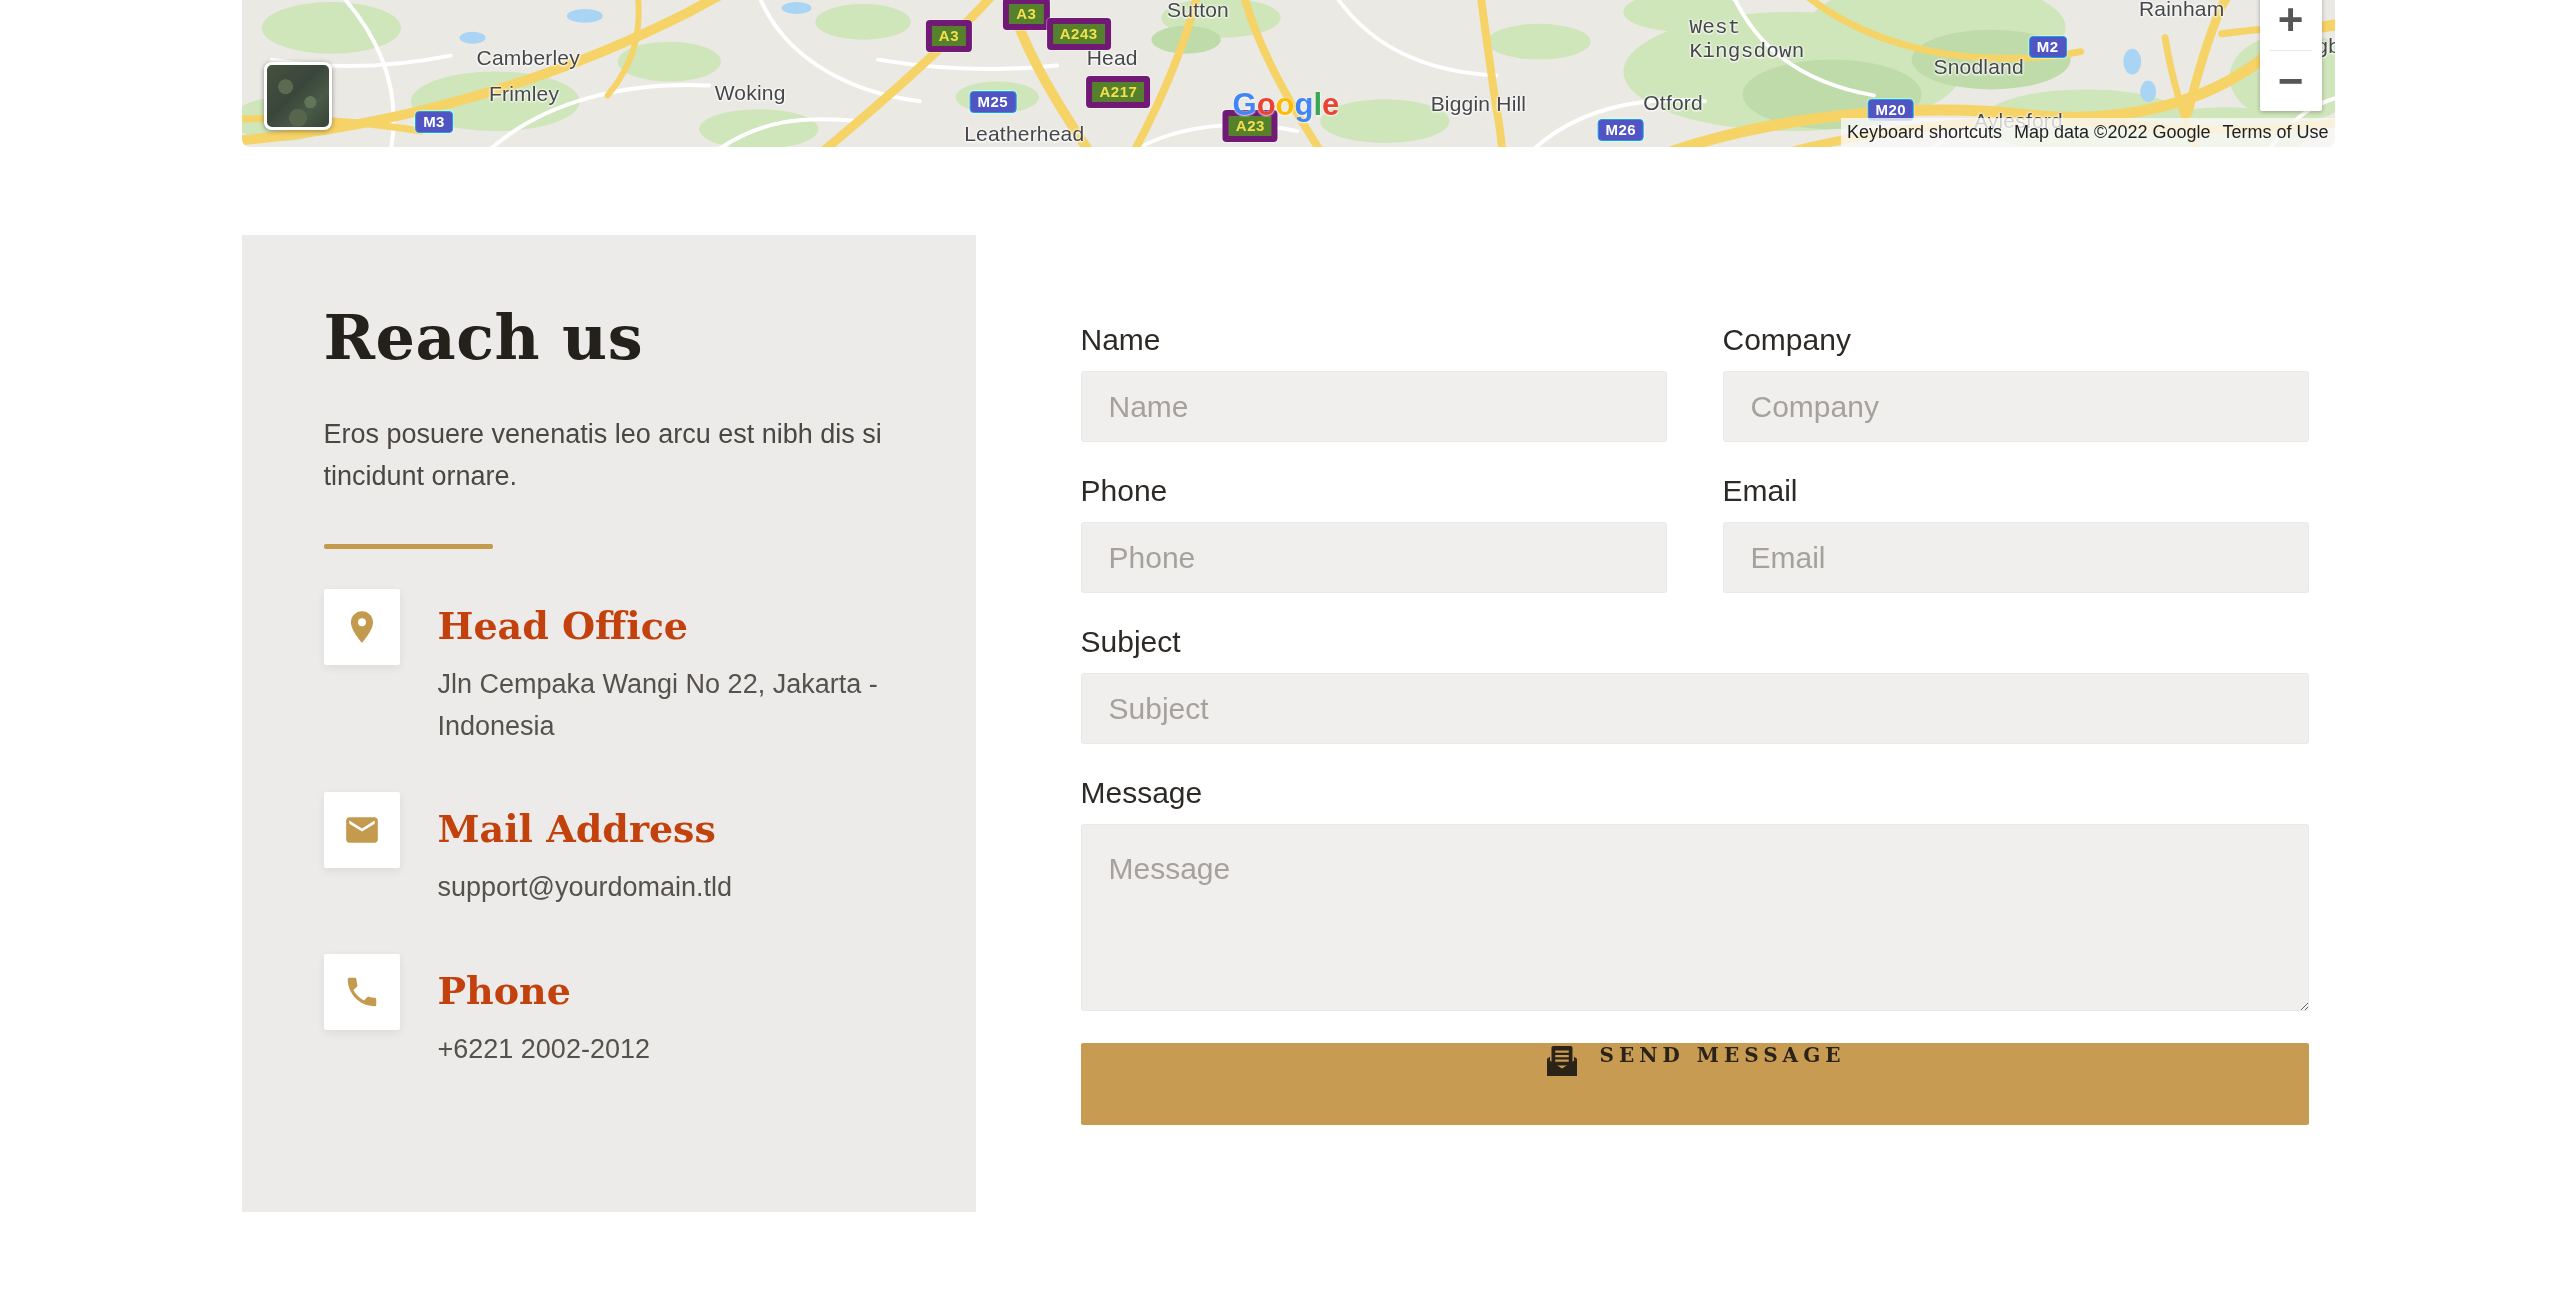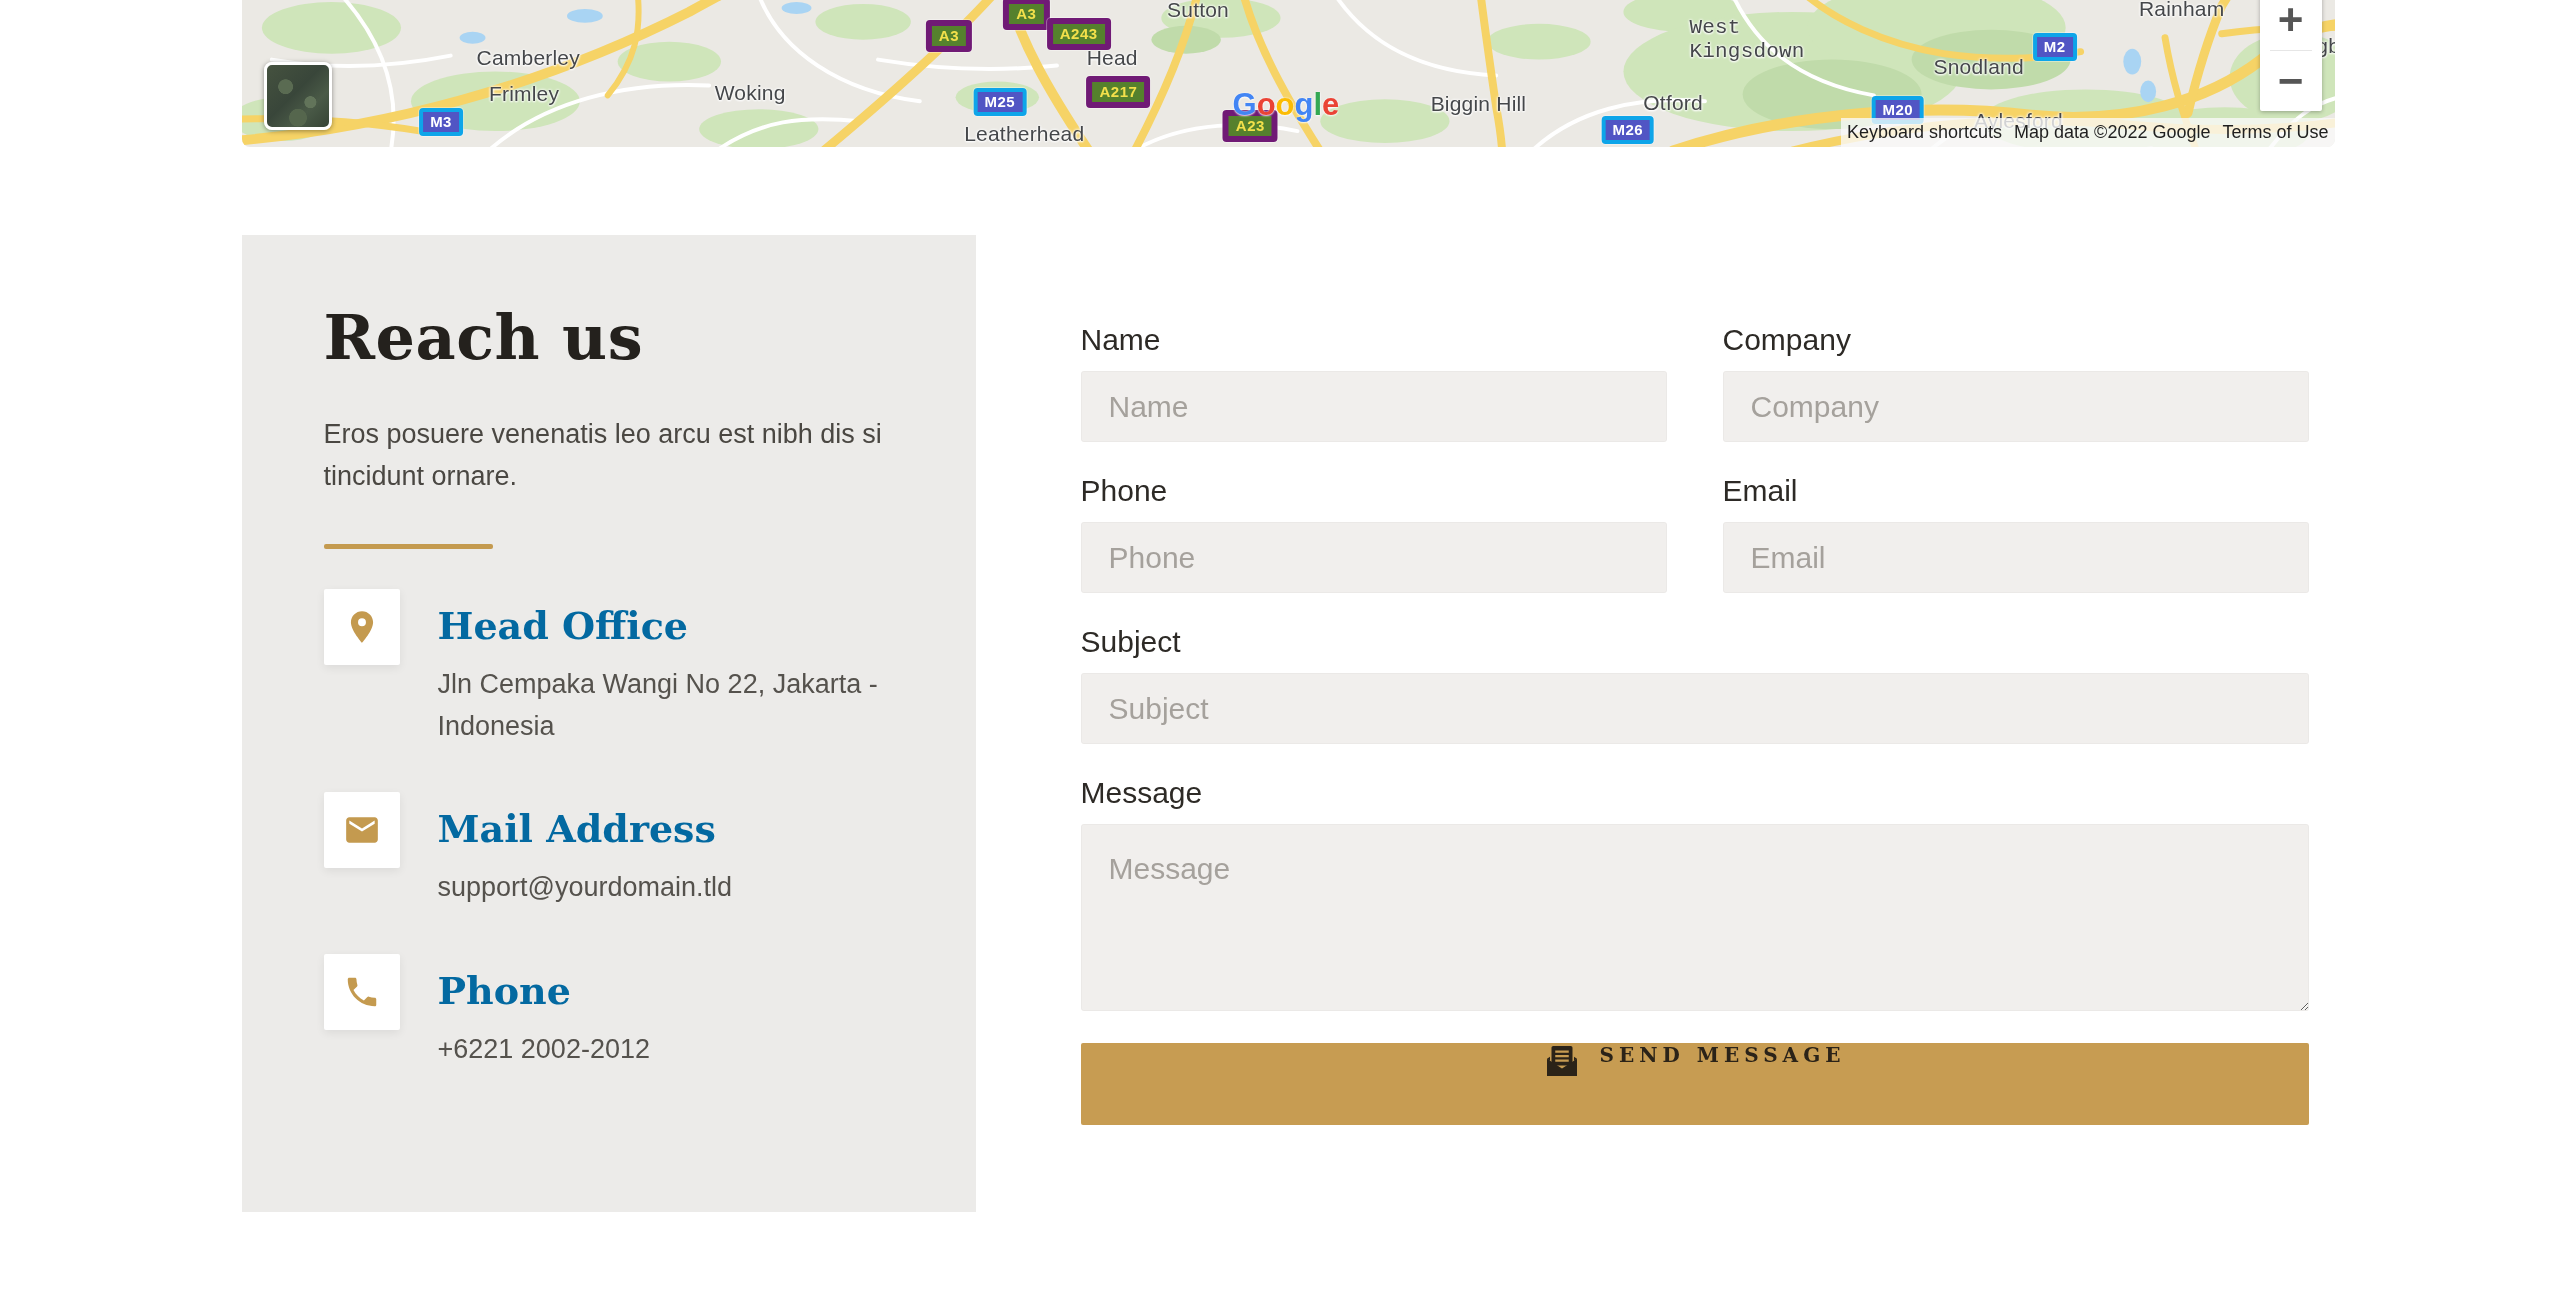--- a/index.html
+++ b/index.html
@@ -21,21 +21,21 @@
     font-size:21px; color:#45474a; letter-spacing:0.2px; white-space:nowrap;
     text-shadow: 0 0 3px #fff, 0 0 3px #fff, 0 1px 2px #fff;
   }
   .town.wrap { white-space:normal; width:139px; text-align:left; line-height:1.15;font-family:Liberation Mono, monospace; }
   .badge {
     position:absolute; transform:translate(-50%,-50%);
     font-size:15px; font-weight:bold; padding:2px 7px 3px; border-radius:4px;
     letter-spacing:0.5px; line-height:1; box-shadow:0 0 0 1px rgba(255,255,255,.35);
   }
   .badge.a { background:#55812d; color:#f3e04b; border:6px solid #701a75; }
-  .badge.m { background:#5155c4; color:#ffffff; border:4px solid #0ea5e9;margin-left:7px; }
+  .badge.m { background:#5155c4; color:#ffffff; border:1px solid #0ea5e9; }
   .satellite {
     position:absolute; left:22px; top:62px; width:68px; height:68px;
     border:3px solid #ffffff; border-radius:8px; cursor:pointer;
     box-shadow:0 1px 5px rgba(0,0,0,.4);
     background:
       radial-gradient(circle at 30% 35%, #5a6b52 0 12%, transparent 13%),
       radial-gradient(circle at 70% 60%, #62745a 0 10%, transparent 11%),
       radial-gradient(circle at 50% 85%, #55664d 0 14%, transparent 15%),
       linear-gradient(135deg,#45523f 0%,#39463a 45%,#4a5a47 70%,#364435 100%);
   }
@@ -74,21 +74,21 @@
   .divider { width:169px; height:5px; background:#c49a4f; border-radius:2px; margin-bottom:40px; }
   .item { display:grid; grid-template-columns:76px 1fr; column-gap:38px; margin-bottom:45px; }
   .iconbox {
     width:76px; height:76px; background:#ffffff; border-radius:2px;
     display:flex; align-items:center; justify-content:center;
     box-shadow:0 3px 10px rgba(0,0,0,.07); grid-row:1 / span 2;
   }
   .iconbox svg { width:38px; height:38px; fill:#c49a4f; }
   .item h3 {
     font-family:"DejaVu Serif", serif; font-weight:bold; font-size:38px;
-    color:#0369a1; margin:14px 0 16px;
+    color:#c2410c; margin:14px 0 16px;
   }
   .item p { font-size:27px; line-height:1.55; color:#55524d; max-width:457px; }
 
   
   .form { flex:1; padding-top:88px; padding-right:26px; }
   .fgrid { display:grid; grid-template-columns:1fr 1fr; column-gap:56px; }
   .fgroup { display:flex; flex-direction:column; margin-bottom:32px; }
   .fgroup.full { grid-column:1 / span 2; }
   .fgroup label { font-size:30px; color:#2d2a26; margin-bottom:14px; }
   .fgroup input, .fgroup textarea {

